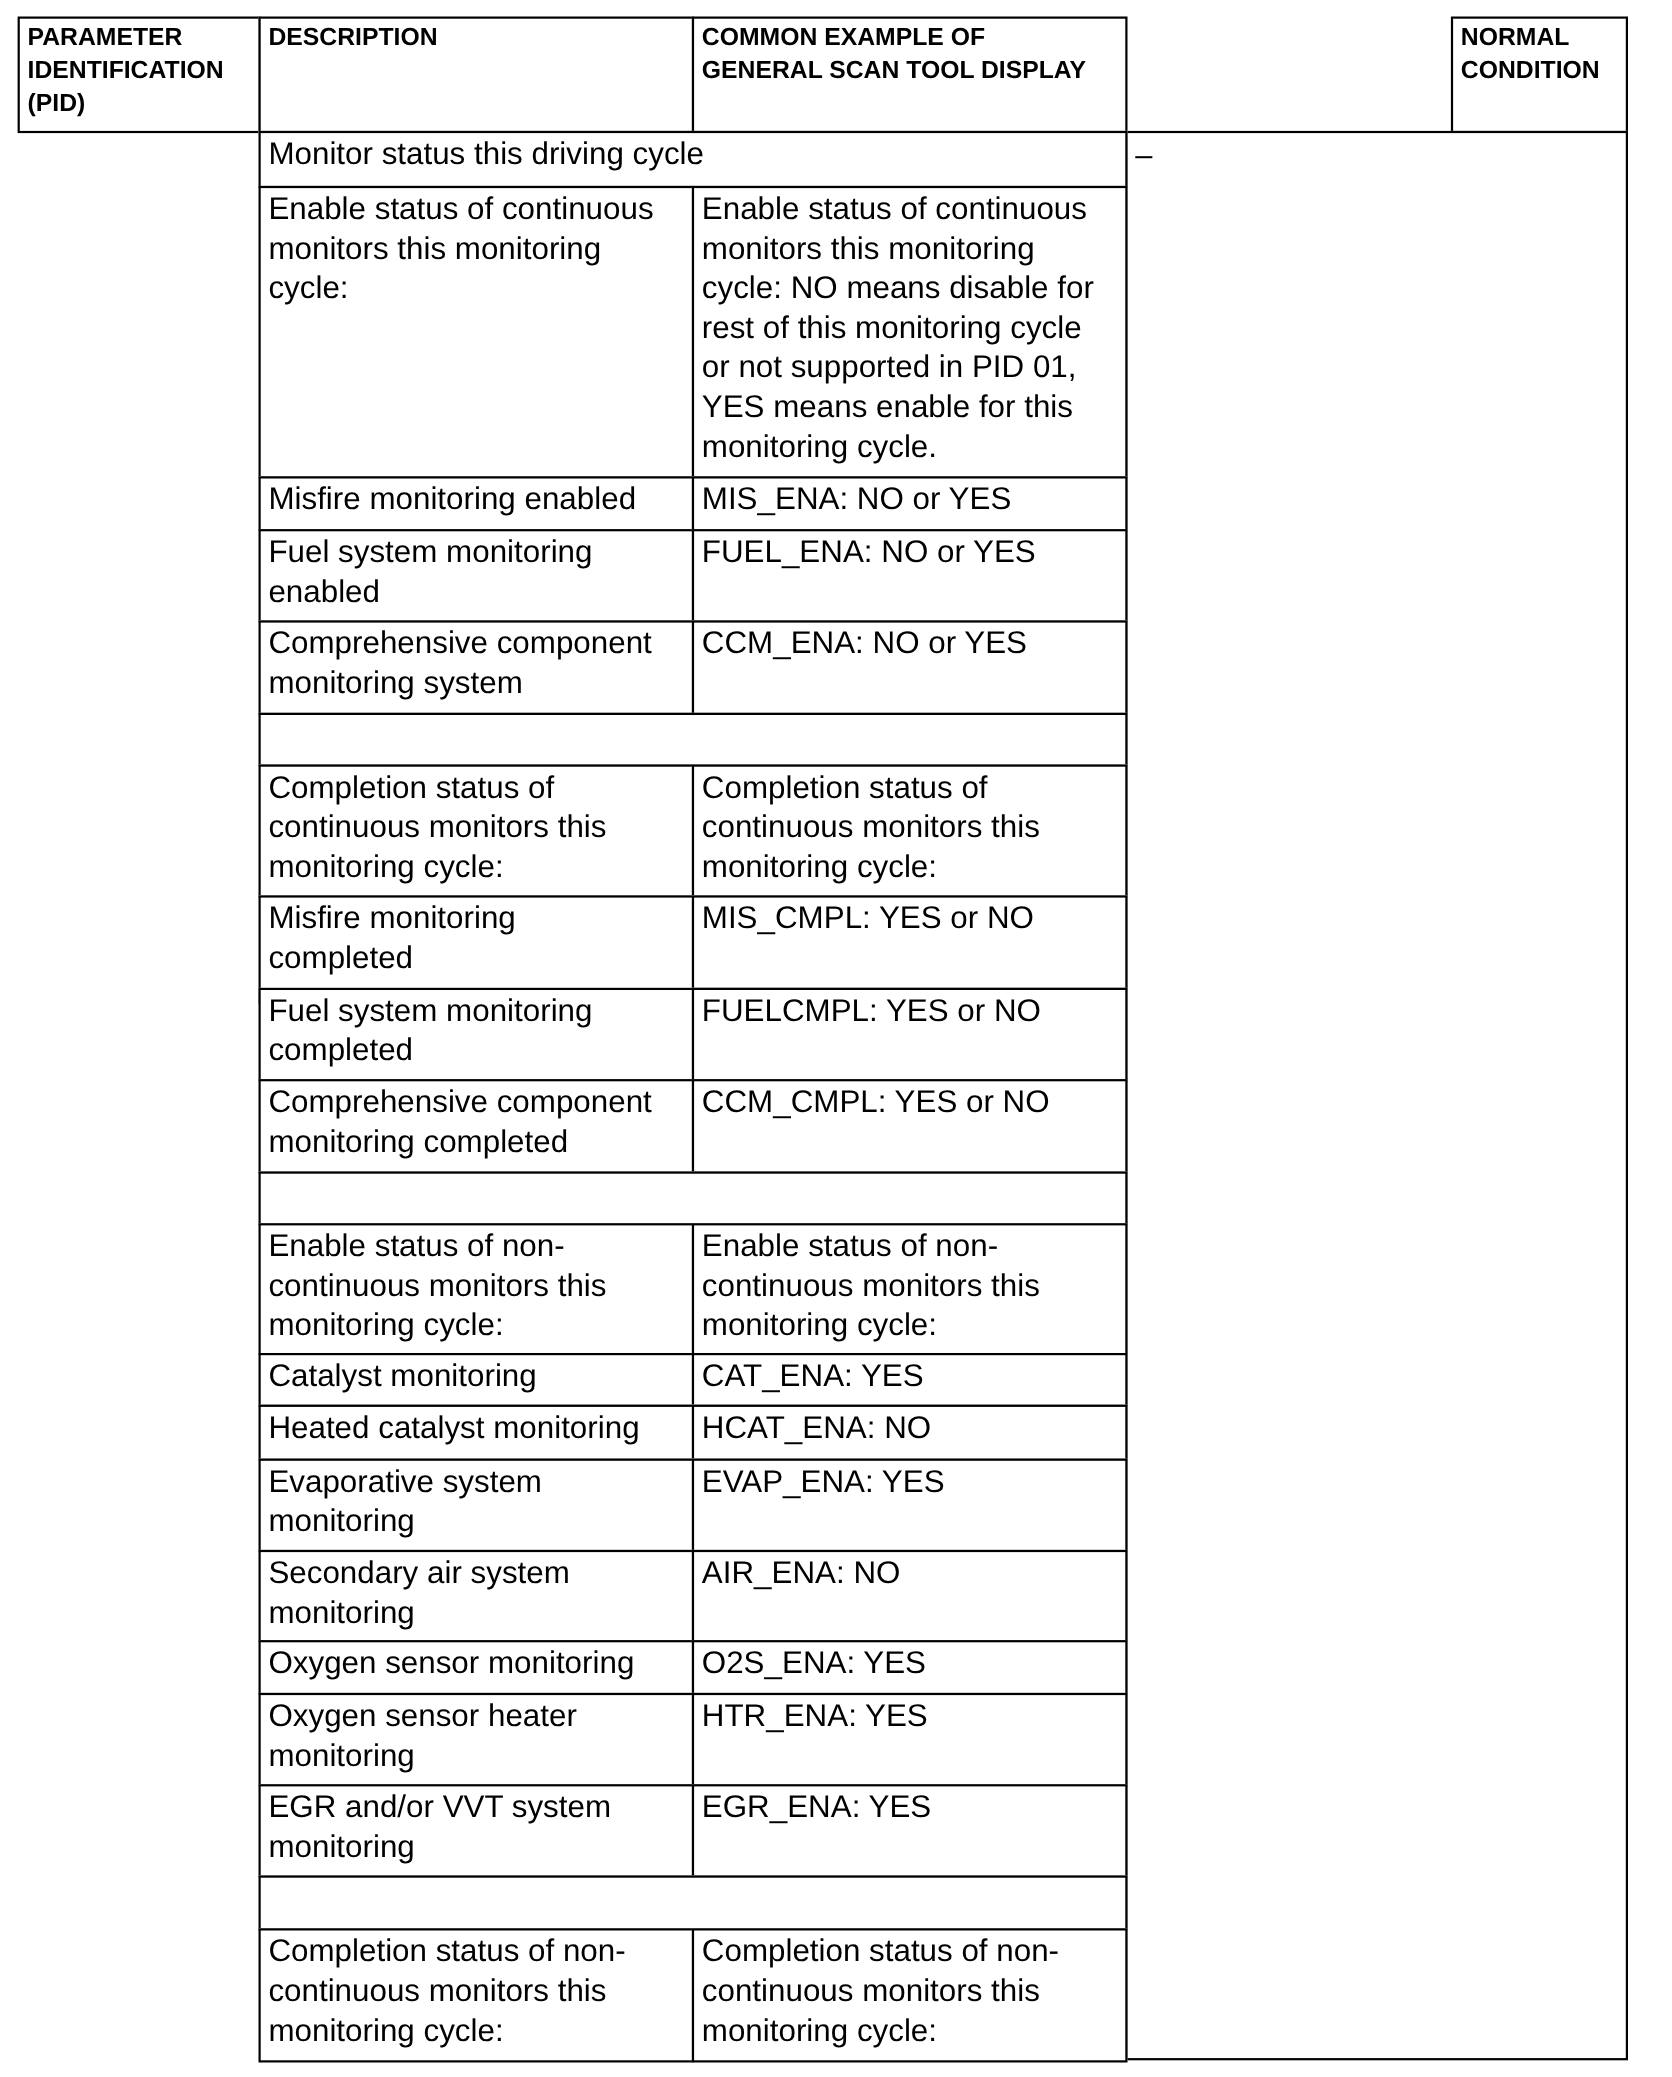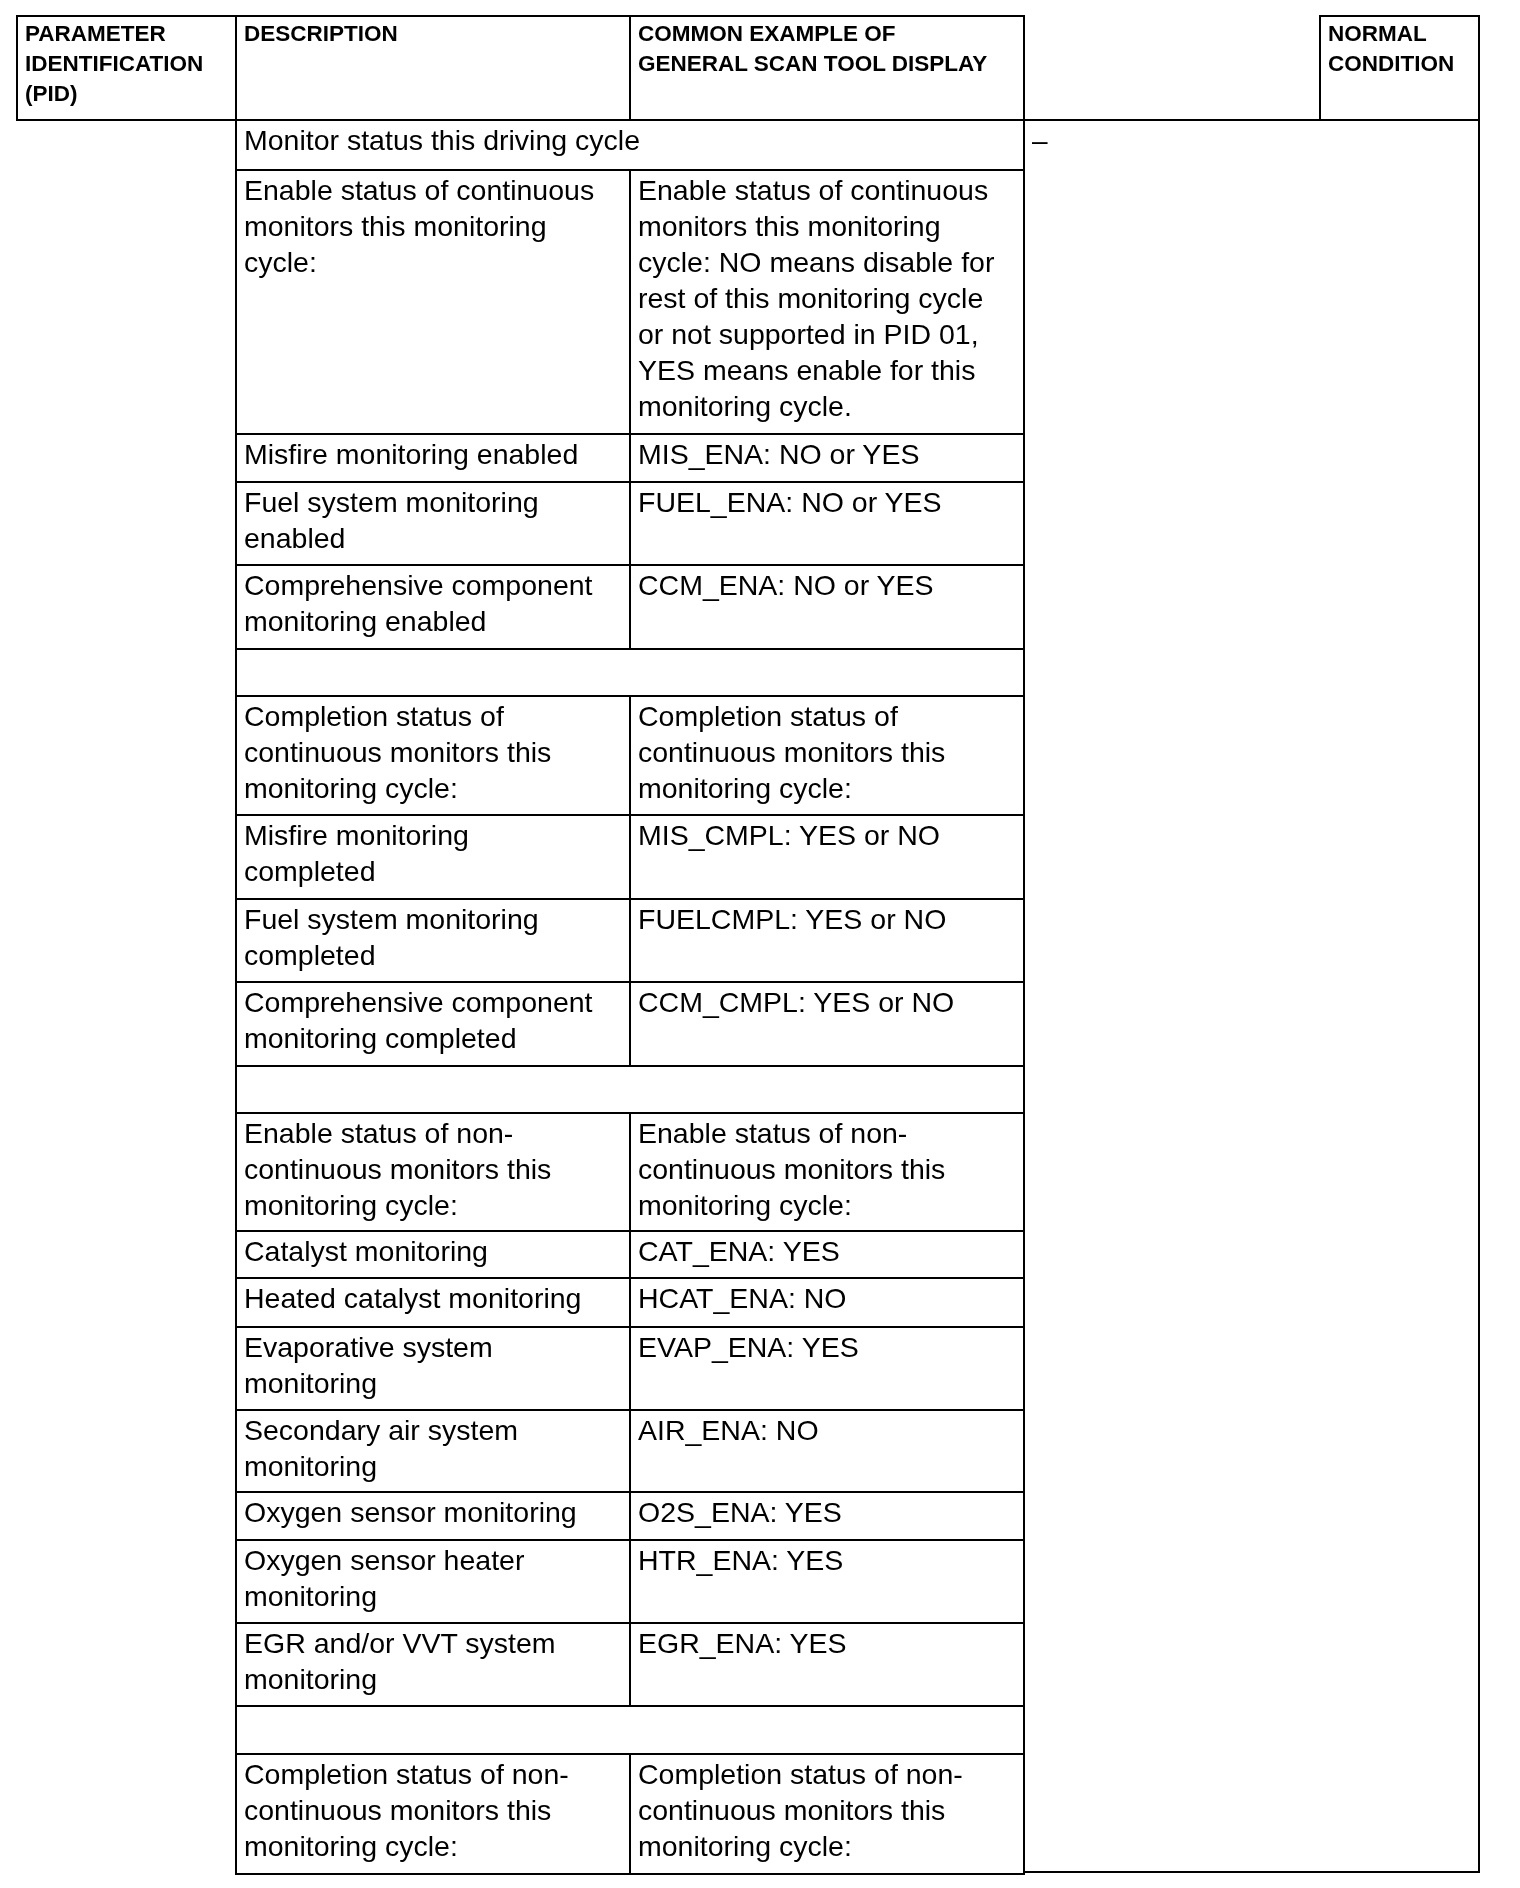--- a/index.html
+++ b/index.html
@@ -27,21 +27,21 @@
 
   <div class="cell body" style="left:219px;top:104px;width:790px;height:52px;">Monitor status this driving cycle</div>
 
   <div id="rows">
       <div class="cell body" style="left: 219px; top: 154px; width: 396px; height: 266px;">Enable status of continuous monitors this monitoring cycle:</div>
       <div class="cell body" style="left: 613px; top: 154px; width: 396px; height: 266px;">Enable status of continuous monitors this monitoring cycle: NO means disable for rest of this monitoring cycle or not supported in PID 01, YES means enable for this monitoring cycle.</div>
       <div class="cell body" style="left: 219px; top: 418px; width: 396px; height: 50px;">Misfire monitoring enabled</div>
       <div class="cell body" style="left: 613px; top: 418px; width: 396px; height: 50px;">MIS_ENA: NO or YES</div>
       <div class="cell body" style="left: 219px; top: 466px; width: 396px; height: 85px;">Fuel system monitoring enabled</div>
       <div class="cell body" style="left: 613px; top: 466px; width: 396px; height: 85px;">FUEL_ENA: NO or YES</div>
-      <div class="cell body" style="left: 219px; top: 549px; width: 396px; height: 86px;">Comprehensive component monitoring enabled</div>
+      <div class="cell body" style="left: 219px; top: 549px; width: 396px; height: 86px;">Comprehensive component monitoring system</div>
       <div class="cell body" style="left: 613px; top: 549px; width: 396px; height: 86px;">CCM_ENA: NO or YES</div>
       <div class="cell body" style="left: 219px; top: 633px; width: 790px; height: 49px;"></div>
       <div class="cell body" style="left: 219px; top: 680px; width: 396px; height: 121px;">Completion status of continuous monitors this monitoring cycle:</div>
       <div class="cell body" style="left: 613px; top: 680px; width: 396px; height: 121px;">Completion status of continuous monitors this monitoring cycle:</div>
       <div class="cell body" style="left: 219px; top: 799px; width: 396px; height: 99px;">Misfire monitoring completed</div>
       <div class="cell body" style="left: 613px; top: 799px; width: 396px; height: 86px;">MIS_CMPL: YES or NO</div>
       <div class="cell body" style="left: 219px; top: 883px; width: 396px; height: 85px;">Fuel system monitoring completed</div>
       <div class="cell body" style="left: 613px; top: 883px; width: 396px; height: 85px;">FUELCMPL: YES or NO</div>
       <div class="cell body" style="left: 219px; top: 966px; width: 396px; height: 86px;">Comprehensive component monitoring completed</div>
       <div class="cell body" style="left: 613px; top: 966px; width: 396px; height: 86px;">CCM_CMPL: YES or NO</div>

